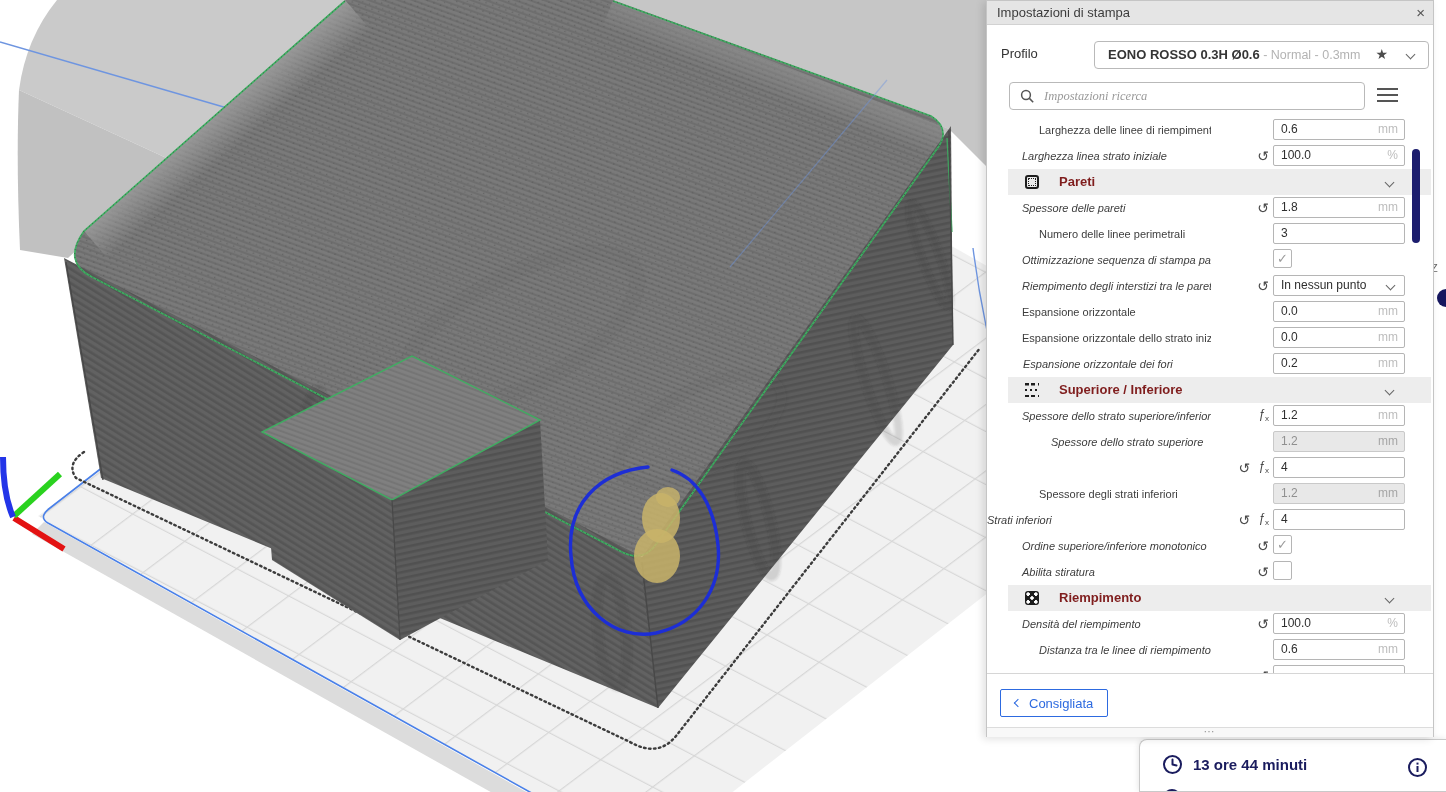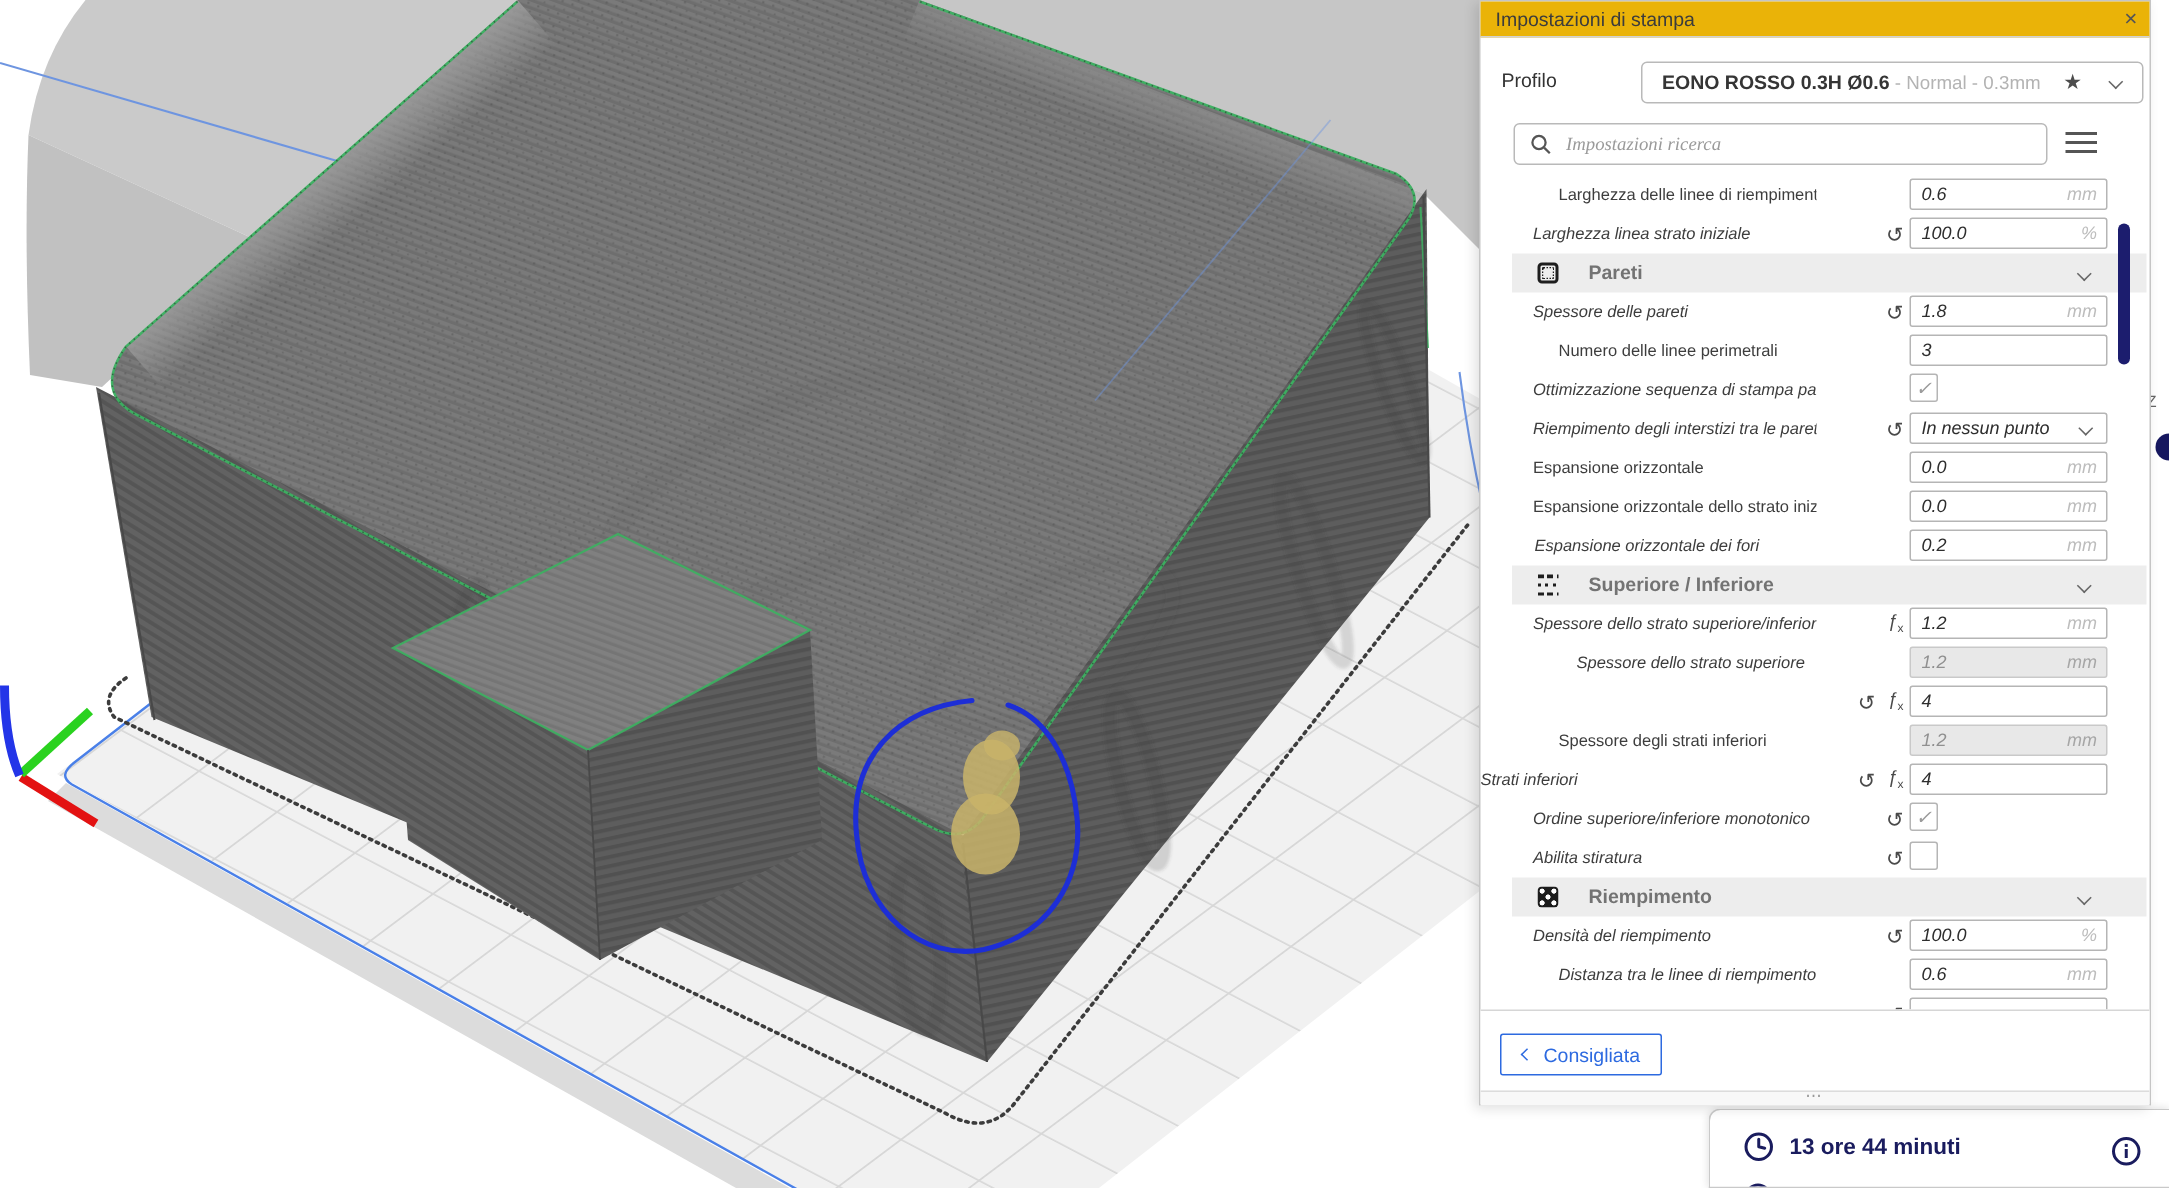--- a/index.html
+++ b/index.html
@@ -7,21 +7,21 @@
     font-family:"Liberation Sans", sans-serif; }
   #app { position:relative; width:1446px; height:792px; background:#fff; }
 
   
   #viewport { position:absolute; left:0; top:0; width:986px; height:792px; }
 
   
   .panel { position:absolute; left:986px; top:0; width:448px; height:737px;
     background:#fff; border:1px solid #c5c5c5; box-shadow:-3px 2px 8px rgba(0,0,0,.12); }
   .panel-header { position:absolute; left:0; top:0; width:100%; height:24px;
-    background:#eab308; border-bottom:1px solid #d2d2d2; }
+    background:#e5e5e5; border-bottom:1px solid #d2d2d2; }
   .panel-title { position:absolute; left:10px; top:0; line-height:23px;
     font-size:13px; color:#3c3c3c; }
   .close-btn { position:absolute; right:8px; top:0; line-height:23px;
     font-size:15px; color:#555; cursor:pointer; }
 
   .profile-row { position:absolute; left:0; top:40px; width:100%; height:30px; }
   .profile-label { position:absolute; left:14px; top:5px; font-size:13px; color:#333; }
   .profile-select { position:absolute; left:107px; top:0; width:335px; height:28px;
     background:#fff; border:1px solid #b9b9b9; border-radius:4px; }
   .profile-name { position:absolute; left:13px; top:5px; font-size:13px;
@@ -47,21 +47,21 @@
   .settings-list { position:absolute; left:0; top:116px; width:445px; height:556px; overflow:hidden; }
   .srow { position:relative; width:100%; height:26px; }
   .row-label { position:absolute; left:0; top:0; width:224px; line-height:26px;
     font-size:11px; color:#3d3d3d; white-space:nowrap; overflow:hidden; }
   .row-label.it { font-style:italic; }
   .icons { position:absolute; left:222px; top:0; width:60px; height:26px;
     display:flex; align-items:center; justify-content:flex-end; gap:8px; }
   .ic { font-size:14px; color:#4a4a4a; cursor:pointer; line-height:1; }
   .ic-fx { font-size:12px; font-style:italic; }
   .ic-fx sub { font-size:8px; font-style:normal; }
-  .ctrl { position:absolute; left:286px; top:2px; width:132px; height:21px;font-style:italic; }
+  .ctrl { position:absolute; left:286px; top:2px; width:132px; height:21px; }
   .inp, .sel { position:absolute; left:0; top:0; width:132px; height:21px;
     border:1px solid #b5b5b5; border-radius:2px; background:#fff; }
   .inp .val, .sel .val { position:absolute; left:7px; top:0; line-height:19px;
     font-size:12px; color:#2e2e2e; white-space:nowrap; }
   .inp .unit { position:absolute; right:6px; top:0; line-height:19px;
     font-size:12px; color:#bdbdbd; }
   .inp.dis { background:#e8e8e8; border-color:#c9c9c9; }
   .inp.dis .val { color:#909090; }
   .inp.dis .unit { color:#a6a6a6; }
   .sel .chev { position:absolute; right:10px; top:6px; }
@@ -81,21 +81,21 @@
     background-size:14px 2.5px,14px 2px,14px 2.5px;
     background-position:0 0,0 6px,0 12px; }
   .icon-infill { background:#1c1c1c; border-radius:3px;
     background-image:
       radial-gradient(circle at 50% 50%, #fff 1.5px, transparent 1.9px),
       radial-gradient(circle at 22% 22%, #fff 1.5px, transparent 1.9px),
       radial-gradient(circle at 78% 22%, #fff 1.5px, transparent 1.9px),
       radial-gradient(circle at 22% 78%, #fff 1.5px, transparent 1.9px),
       radial-gradient(circle at 78% 78%, #fff 1.5px, transparent 1.9px); }
   .sec-label { position:absolute; left:51px; top:0; line-height:26px;
-    font-size:13px; font-weight:bold; color:#737373; }
+    font-size:13px; font-weight:bold; color:#7f1d1d; }
   .shrow .chev { position:absolute; right:38px; top:10px; }
 
   .scrollbar { position:absolute; left:425px; top:148px; width:8px; height:94px;
     background:#1c1d6e; border-radius:4px; }
 
   .panel-footer { position:absolute; left:0; top:672px; width:100%; height:55px;
     background:#fff; border-top:1px solid #d6d6d6; }
   .back-btn { position:absolute; left:13px; top:15px; height:28px; padding:0 14px;
     border:1px solid #2d6ae0; border-radius:2px; background:#fff; color:#2d6ae0;
     font-size:13px; font-family:inherit; display:flex; align-items:center; gap:8px; cursor:pointer; }

